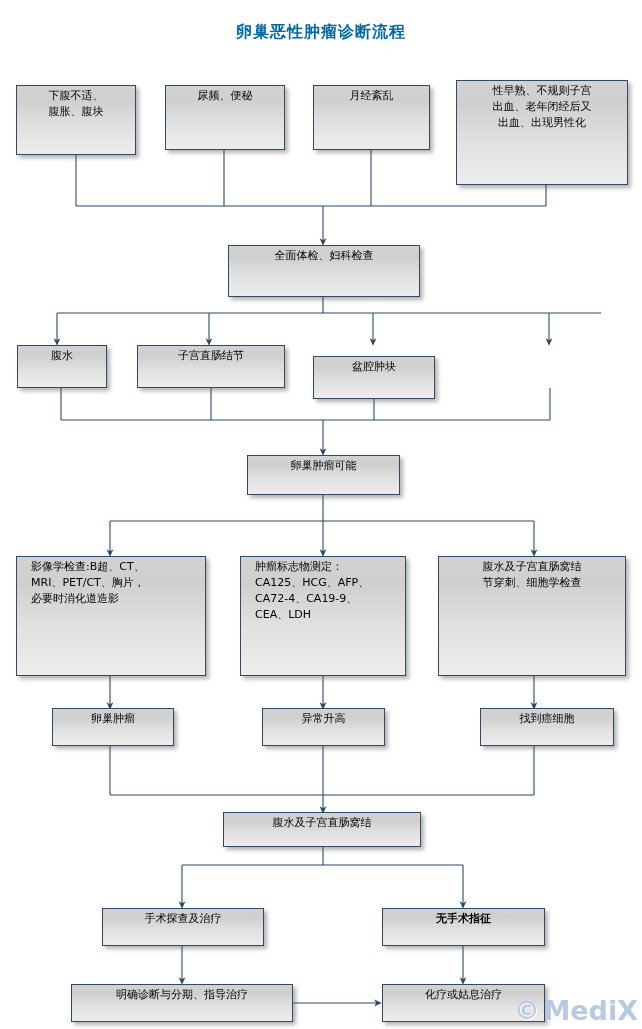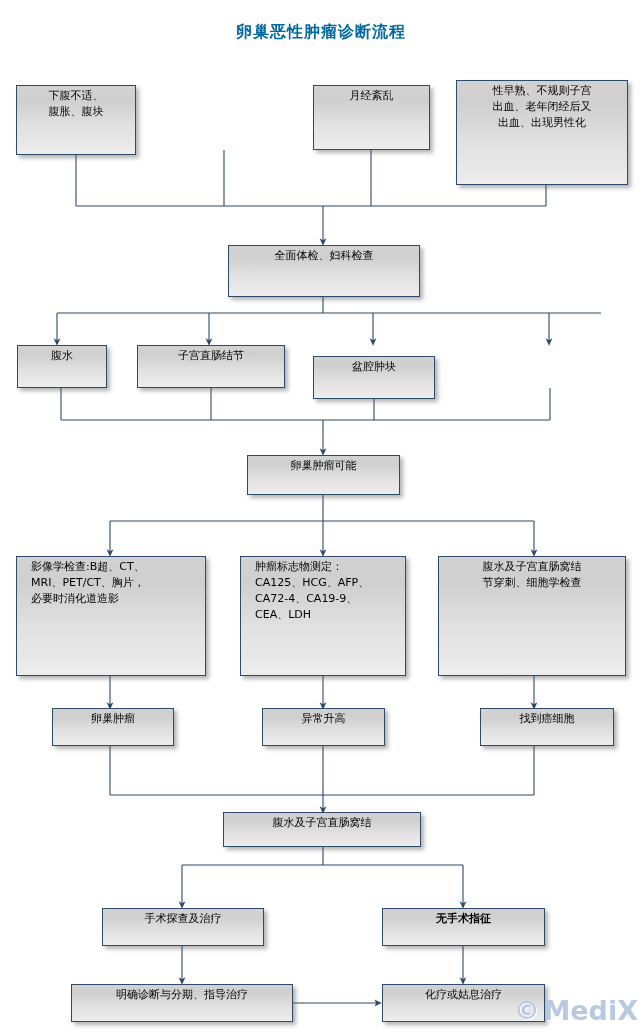--- a/index.html
+++ b/index.html
@@ -145,20 +145,23 @@
       <path d="M463,945 L463,981" marker-end="url(#arrow)"></path>
 
       <path d="M292,1003 L378,1003" marker-end="url(#arrow)"></path>
     </g>
   </svg>
 
   <div class="node" style="left:16px; top:85px; width:120px; height:70px;">
     <span class="txt">下腹不适、
 腹胀、腹块</span>
   </div>
+  <div class="node" style="left:165px; top:85px; width:120px; height:65px;">
+    <span class="txt">尿频、便秘</span>
+  </div>
   <div class="node" style="left:313px; top:85px; width:117px; height:65px;">
     <span class="txt">月经紊乱</span>
   </div>
   <div class="node" style="left:456px; top:80px; width:172px; height:105px;">
     <span class="txt">性早熟、不规则子宫
 出血、老年闭经后又
 出血、出现男性化</span>
   </div>
 
   <div class="node" style="left:228px; top:245px; width:192px; height:52px;">

